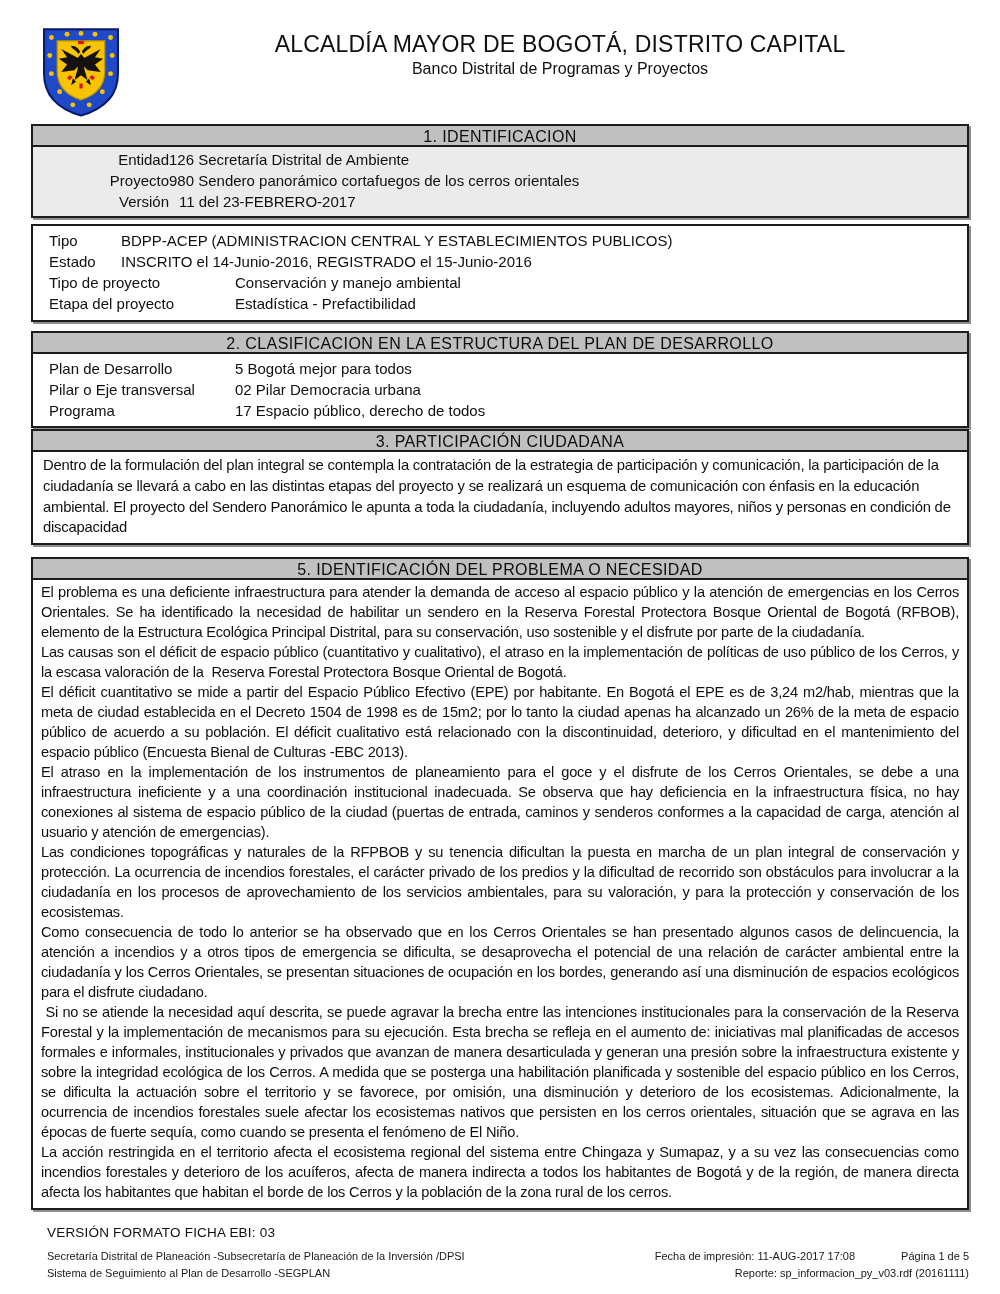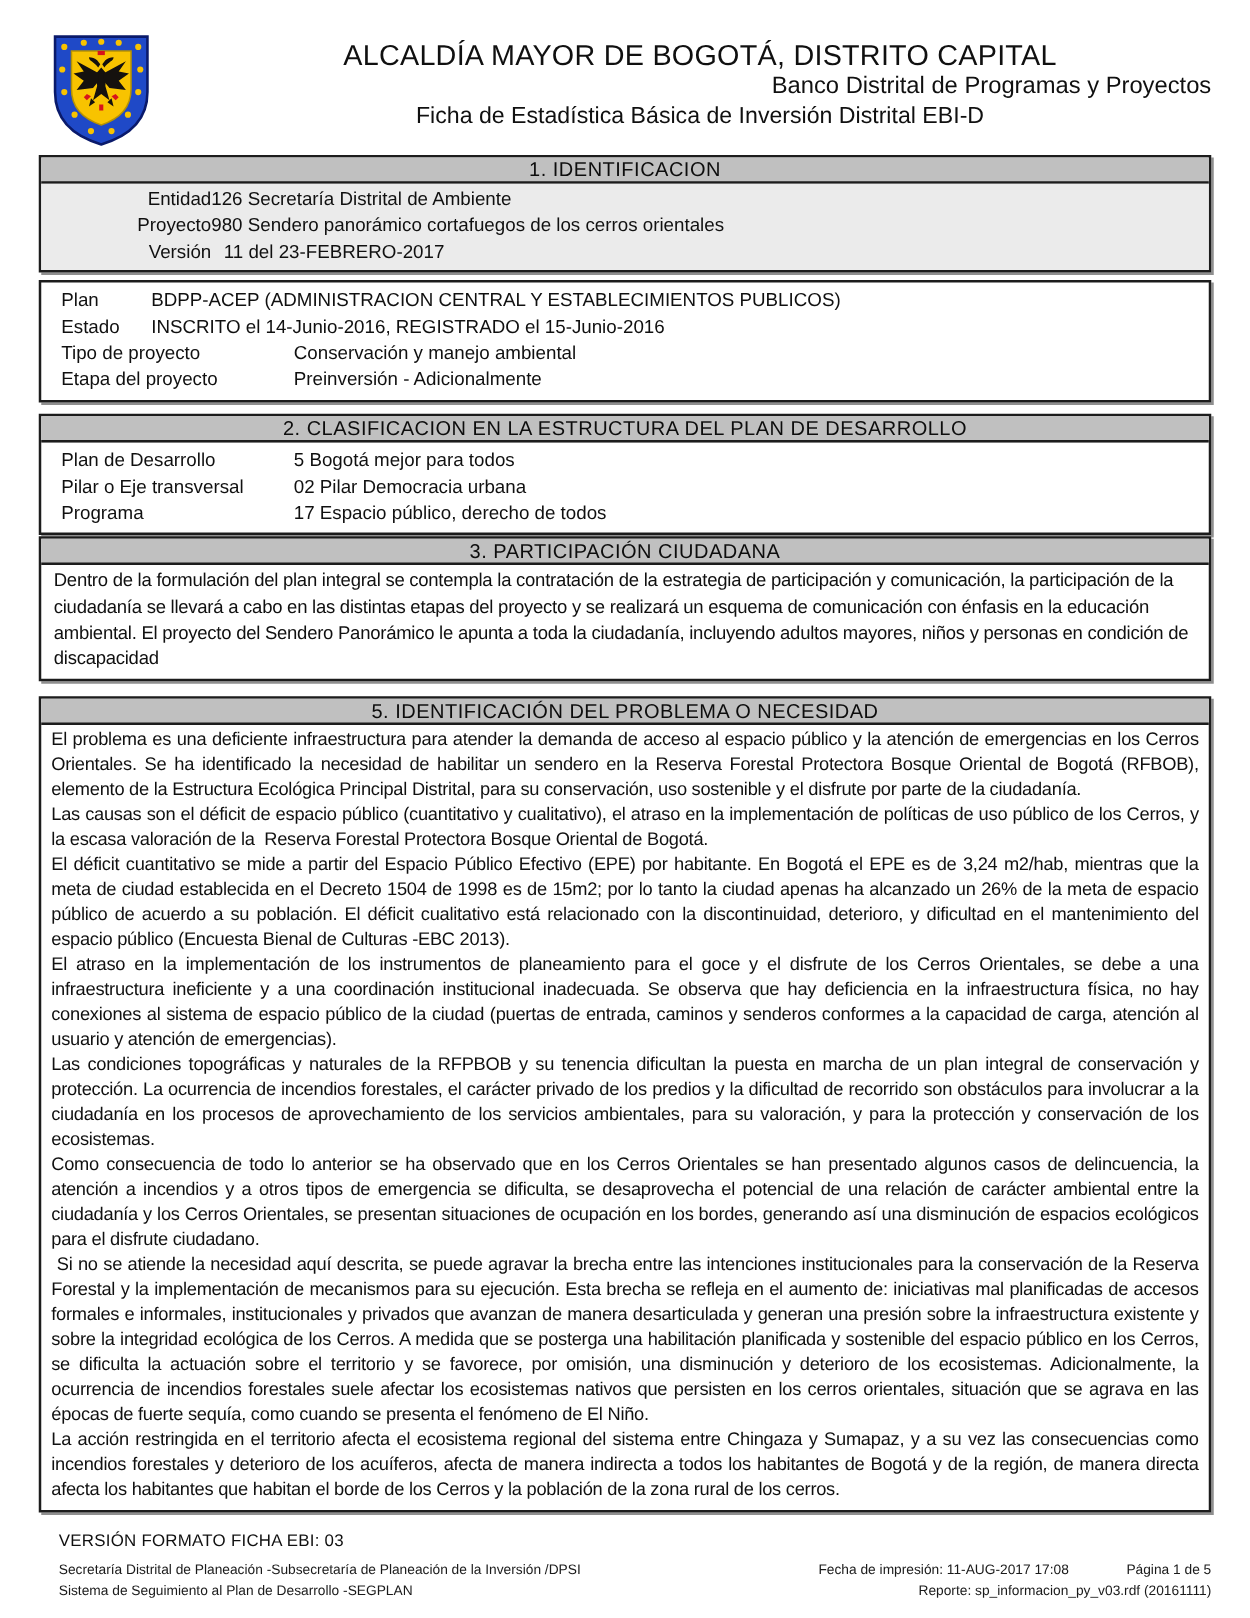--- a/index.html
+++ b/index.html
@@ -7,21 +7,21 @@
   body { font-family:"Liberation Sans","DejaVu Sans",sans-serif; color:#101010; }
   .page {
     position:relative; width:1000px; height:1294px; margin:0 auto;
     background:#ffffff; overflow:hidden; padding:24px 31px 0 31px;
   }
   
   .doc-header { position:relative; height:96px; margin-bottom:4px; }
   .crest { position:absolute; left:8px; top:2px; width:84px; height:92px; }
   .titles { margin-left:120px; text-align:center; padding-top:6px; }
   .title-main { font-size:23px; letter-spacing:0.2px; font-weight:400; line-height:28px; }
-  .title-sub1 { font-size:19px; line-height:21px;text-align:right; }
+  .title-sub1 { font-size:16px; line-height:21px; }
   .title-sub2 { font-size:18.5px; line-height:25px; }
   
   .sect { border:2px solid #1c1c1c; box-shadow:2px 2px 0 #8f8f8f; margin-bottom:7px; background:#ffffff; }
   .sect-bar {
     background:#c0c0c0; border-bottom:2px solid #1c1c1c;
     text-align:center; font-size:16px; letter-spacing:0.4px;
     line-height:21px; height:21px; overflow:hidden; color:#0d0d0d;
   }
   .box-plain { border:2px solid #1c1c1c; box-shadow:2px 2px 0 #8f8f8f; margin-bottom:7px; background:#ffffff; }
   .pad { padding:2px 16px 4px 16px; }
@@ -86,21 +86,20 @@
       <rect x="46.5" y="18" width="7" height="4" fill="#d8131b"></rect>
       <g fill="#d8131b">
         <path d="M36,60 l4,2 -4,4 -3,-3 Z"></path>
           <path d="M64,60 l-4,2 4,4 3,-3 Z"></path>
         <path d="M48,70 h4 v6 h-4 Z"></path>
       </g>
     </svg>
     <div class="titles">
       <div class="title-main">ALCALDÍA MAYOR DE BOGOTÁ, DISTRITO CAPITAL</div>
       <div class="title-sub1">Banco Distrital de Programas y Proyectos</div>
-      <div class="title-sub2">Ficha de Estadística Básica de Inversión Distrital EBI-D</div>
     </div>
   </div>
 
   <div class="sect" style="margin-bottom:6px;">
     <div class="sect-bar">1. IDENTIFICACION</div>
     <div class="pad bg-light">
       <div class="row">
         <span class="lbl w120">Entidad</span>
         <span class="val">126 Secretaría Distrital de Ambiente</span>
       </div>
@@ -110,34 +109,34 @@
       </div>
       <div class="row">
         <span class="lbl w120">Versión</span>
         <span class="val ind">11  del 23-FEBRERO-2017</span>
       </div>
     </div>
   </div>
 
   <div class="box-plain pad" style="margin-bottom:9px; padding-top:4px; padding-bottom:6px;">
     <div class="row">
-      <span class="lbl w72">Plan</span>
+      <span class="lbl w72">Tipo</span>
       <span class="val">BDPP-ACEP (ADMINISTRACION CENTRAL Y ESTABLECIMIENTOS PUBLICOS)</span>
     </div>
     <div class="row">
       <span class="lbl w72">Estado</span>
       <span class="val">INSCRITO el 14-Junio-2016, REGISTRADO el 15-Junio-2016</span>
     </div>
     <div class="row">
       <span class="lbl w186">Tipo de proyecto</span>
       <span class="val">Conservación y manejo ambiental</span>
     </div>
     <div class="row">
       <span class="lbl w186">Etapa del proyecto</span>
-      <span class="val">Preinversión - Adicionalmente</span>
+      <span class="val">Estadística - Prefactibilidad</span>
     </div>
   </div>
 
   <div class="sect" style="margin-bottom:1px;">
     <div class="sect-bar">2. CLASIFICACION EN LA ESTRUCTURA DEL PLAN DE DESARROLLO</div>
     <div class="pad" style="padding-top:4px; padding-bottom:5px;">
       <div class="row">
         <span class="lbl w186">Plan de Desarrollo</span>
         <span class="val">5 Bogotá mejor para todos</span>
       </div>

